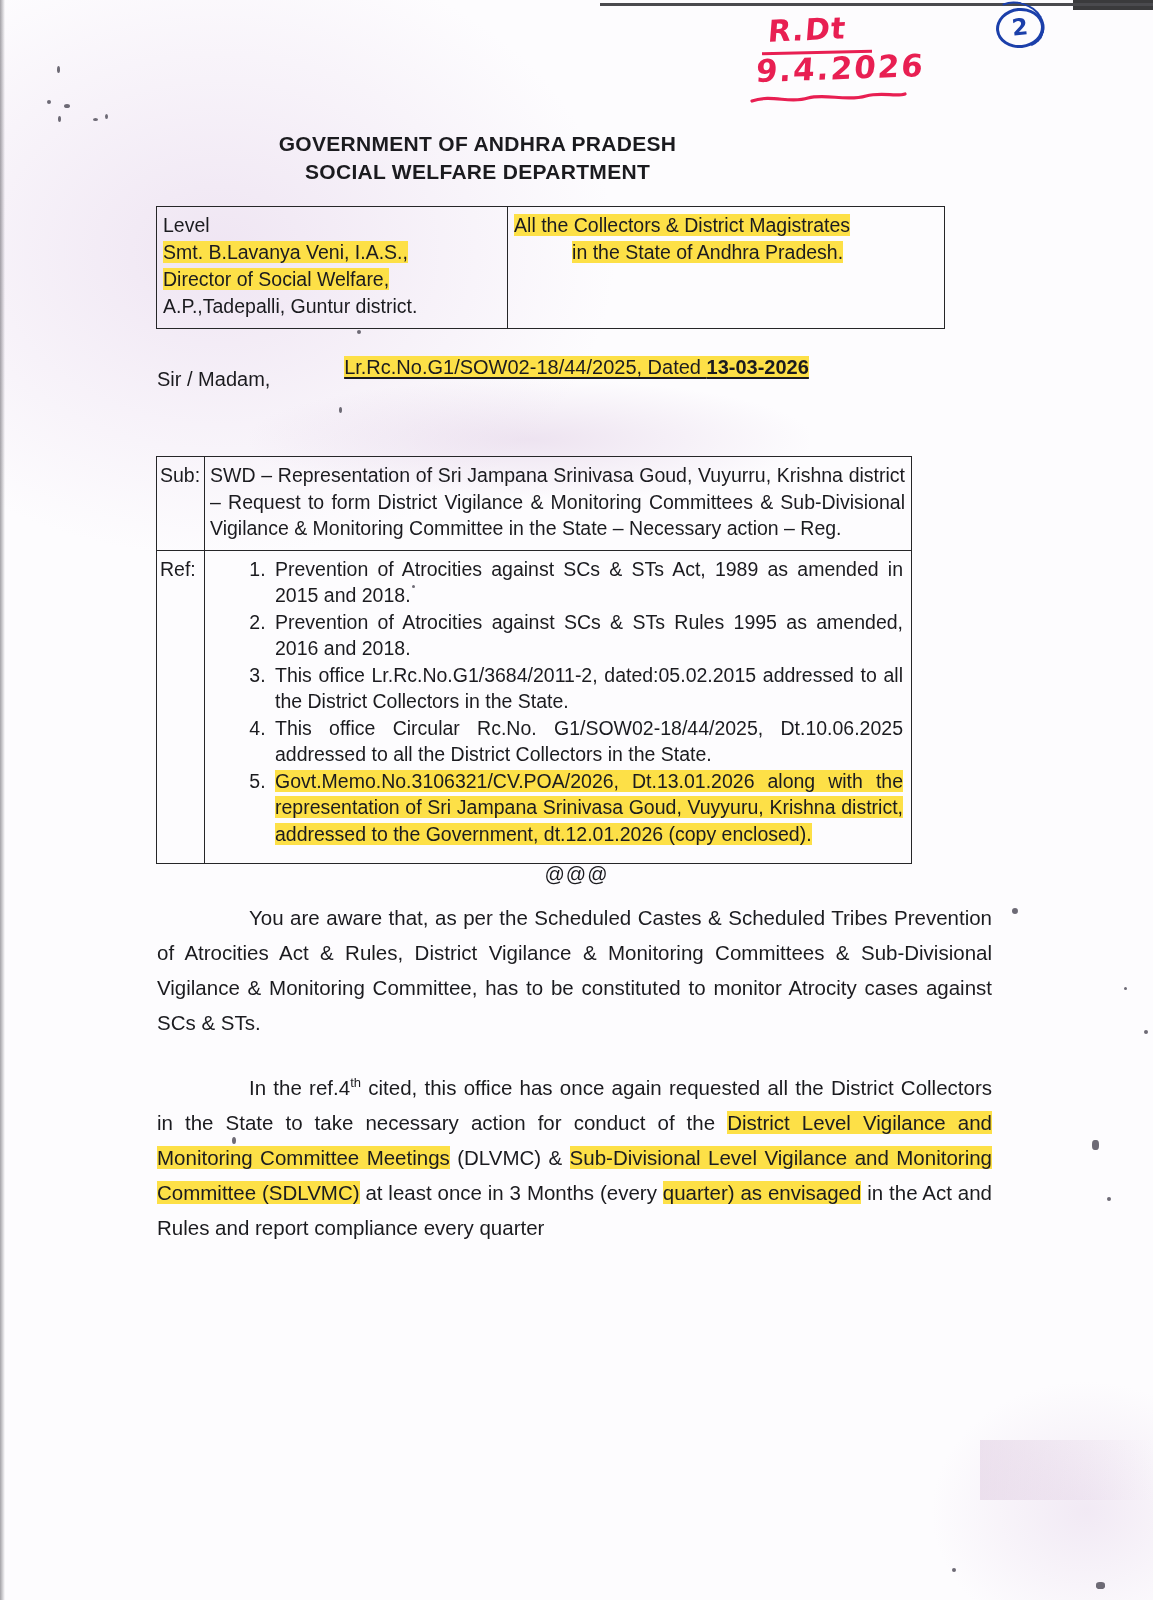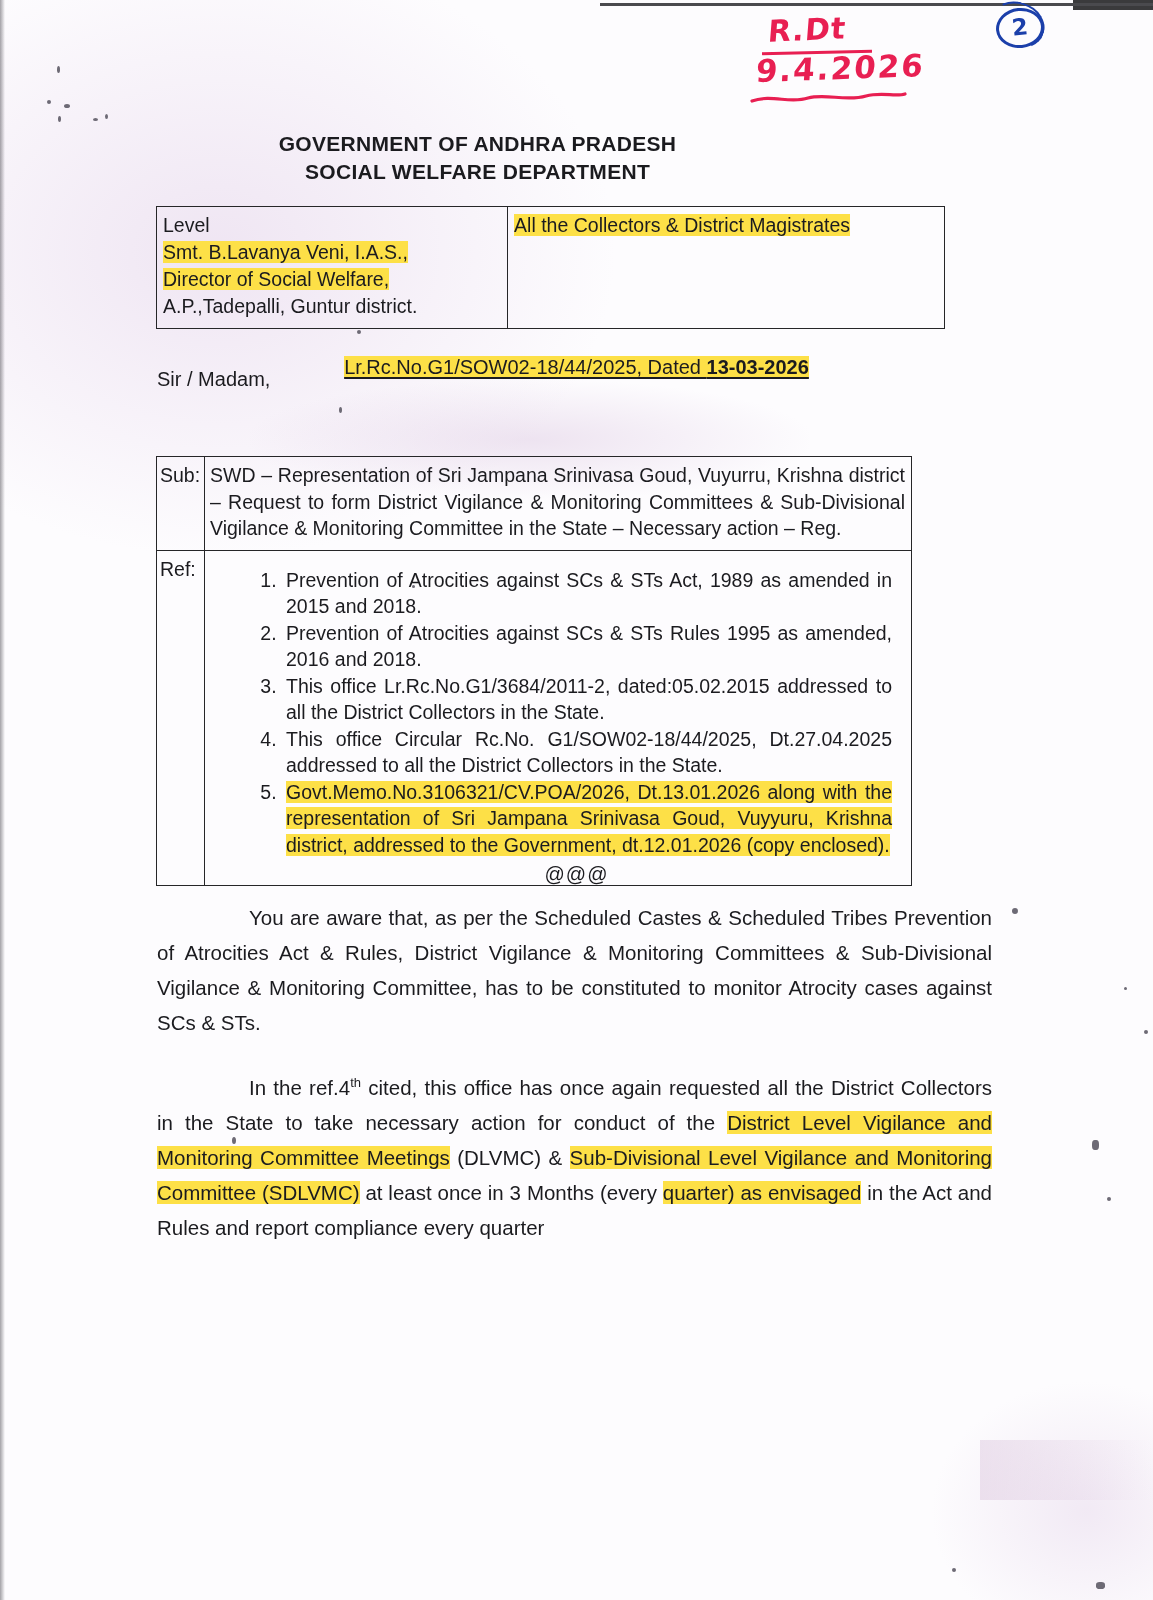--- a/index.html
+++ b/index.html
@@ -191,21 +191,21 @@
     line-height: 26.5px;
     text-align: justify;
     text-justify: inter-word;
   }
   .ref-body-cell {
     flex: 1 1 auto;
     box-sizing: border-box;
     padding: 5px 8px 16px 0;
   }
   ol.reflist {
-    margin: 11px;
+    margin: 0;
     padding-left: 66px;
     line-height: 26.5px;
   }
   ol.reflist li {
     text-align: justify;
     text-justify: inter-word;
     padding-left: 4px;
     margin-bottom: 0;
   }
   ol.reflist li::marker { font-size: 19.5px; }
@@ -288,20 +288,21 @@
 
   <div class="addr-table">
     <div class="addr-cell addr-from">
       <div>Level</div>
       <div><mark><span>Smt. B.Lavanya Veni, I.A.S.,</span></mark></div>
       <div><mark><span>Director of Social Welfare,</span></mark></div>
       <div><span>A.P.,Tadepalli, Guntur district.</span></div>
     </div>
     <div class="addr-cell addr-to">
       <div><mark><span>All the Collectors &amp; District Magistrates</span></mark></div>
+      <div class="ind"><mark><span>in the State of Andhra Pradesh.</span></mark></div>
     </div>
   </div>
 
   <div class="refline-wrap">
     <mark><span class="refline"><span>Lr.Rc.No.G1/SOW02-18/44/2025, Dated </span><b>13-03-2026</b></span></mark>
   </div>
 
   <div class="salut">Sir / Madam,</div>
 
   <div class="subref-table">
@@ -309,21 +310,21 @@
       <div class="lbl-cell">Sub:</div>
       <div class="body-cell">SWD – Representation of Sri Jampana Srinivasa Goud, Vuyurru, Krishna district – Request to form District Vigilance &amp; Monitoring Committees &amp; Sub-Divisional Vigilance &amp; Monitoring Committee in the State – Necessary action – Reg.</div>
     </div>
     <div class="subref-row">
       <div class="lbl-cell">Ref:</div>
       <div class="ref-body-cell">
         <ol class="reflist">
           <li><span>Prevention of Atrocities against SCs &amp; STs Act, 1989 as amended in 2015 and 2018.</span></li>
           <li><span>Prevention of Atrocities against SCs &amp; STs Rules 1995 as amended, 2016 and 2018.</span></li>
           <li><span>This office Lr.Rc.No.G1/3684/2011-2, dated:05.02.2015 addressed to all the District Collectors in the State.</span></li>
-          <li><span>This office Circular Rc.No. G1/SOW02-18/44/2025, Dt.27.04.2025 addressed to all the District Collectors in the State.</span></li>
+          <li><span>This office Circular Rc.No. G1/SOW02-18/44/2025, Dt.10.06.2025 addressed to all the District Collectors in the State.</span></li>
           <li><mark><span>Govt.Memo.No.3106321/CV.POA/2026, Dt.13.01.2026 along with the representation of Sri Jampana Srinivasa Goud, Vuyyuru, Krishna district, addressed to the Government, dt.12.01.2026 (copy enclosed).</span></mark></li>
         </ol>
       </div>
     </div>
   </div>
 
   <div class="atat">@@@</div>
 
   <div class="body-paras">
     <p class="para">You are aware that, as per the Scheduled Castes &amp; Scheduled Tribes Prevention of Atrocities Act &amp; Rules, District Vigilance &amp; Monitoring Committees &amp; Sub-Divisional Vigilance &amp; Monitoring Committee, has to be constituted to monitor Atrocity cases against SCs &amp; STs.</p>

